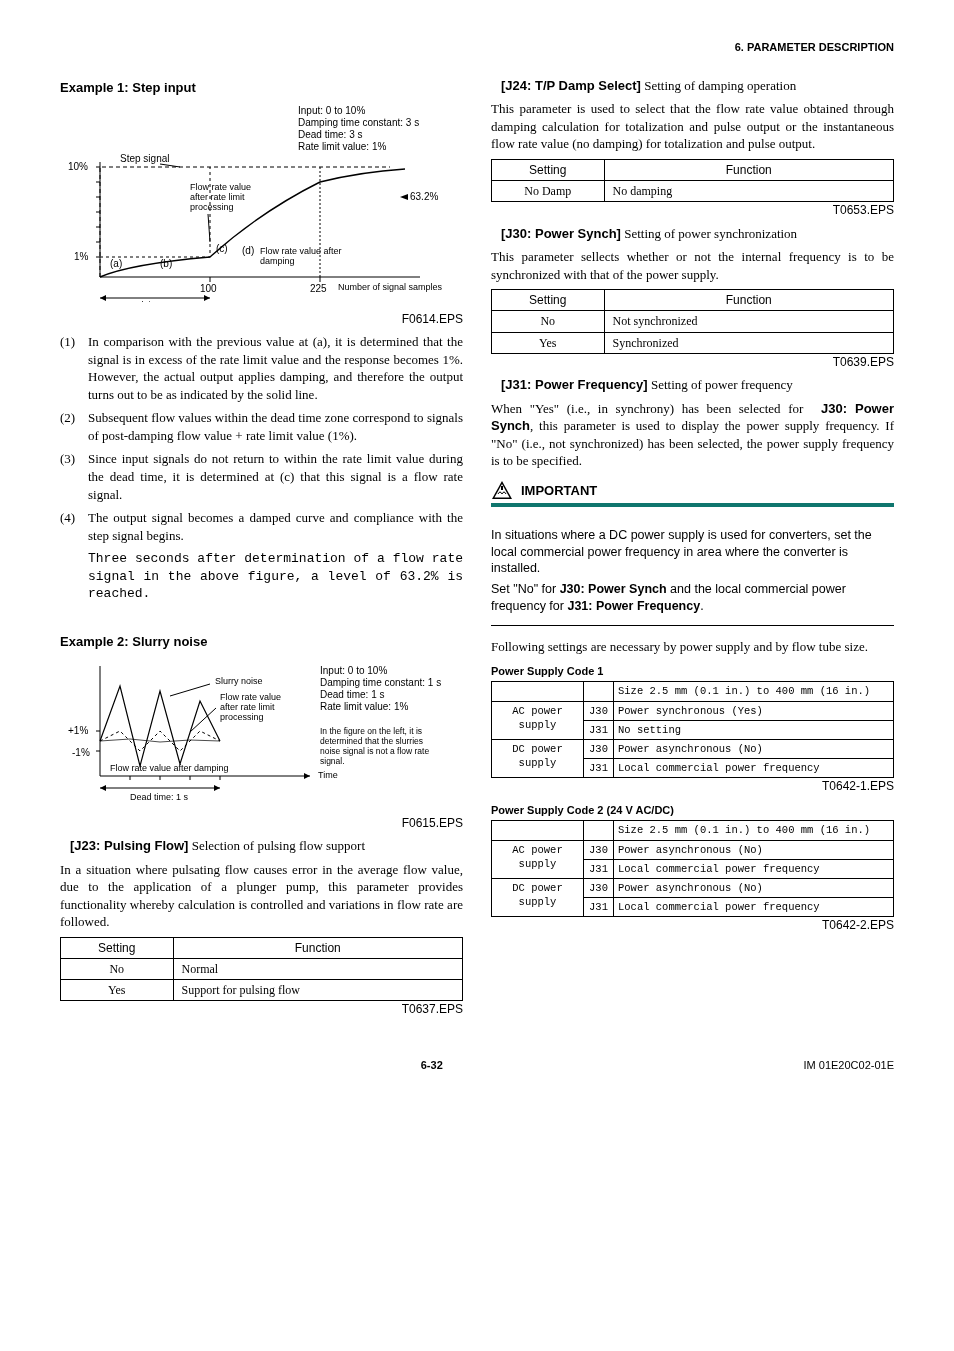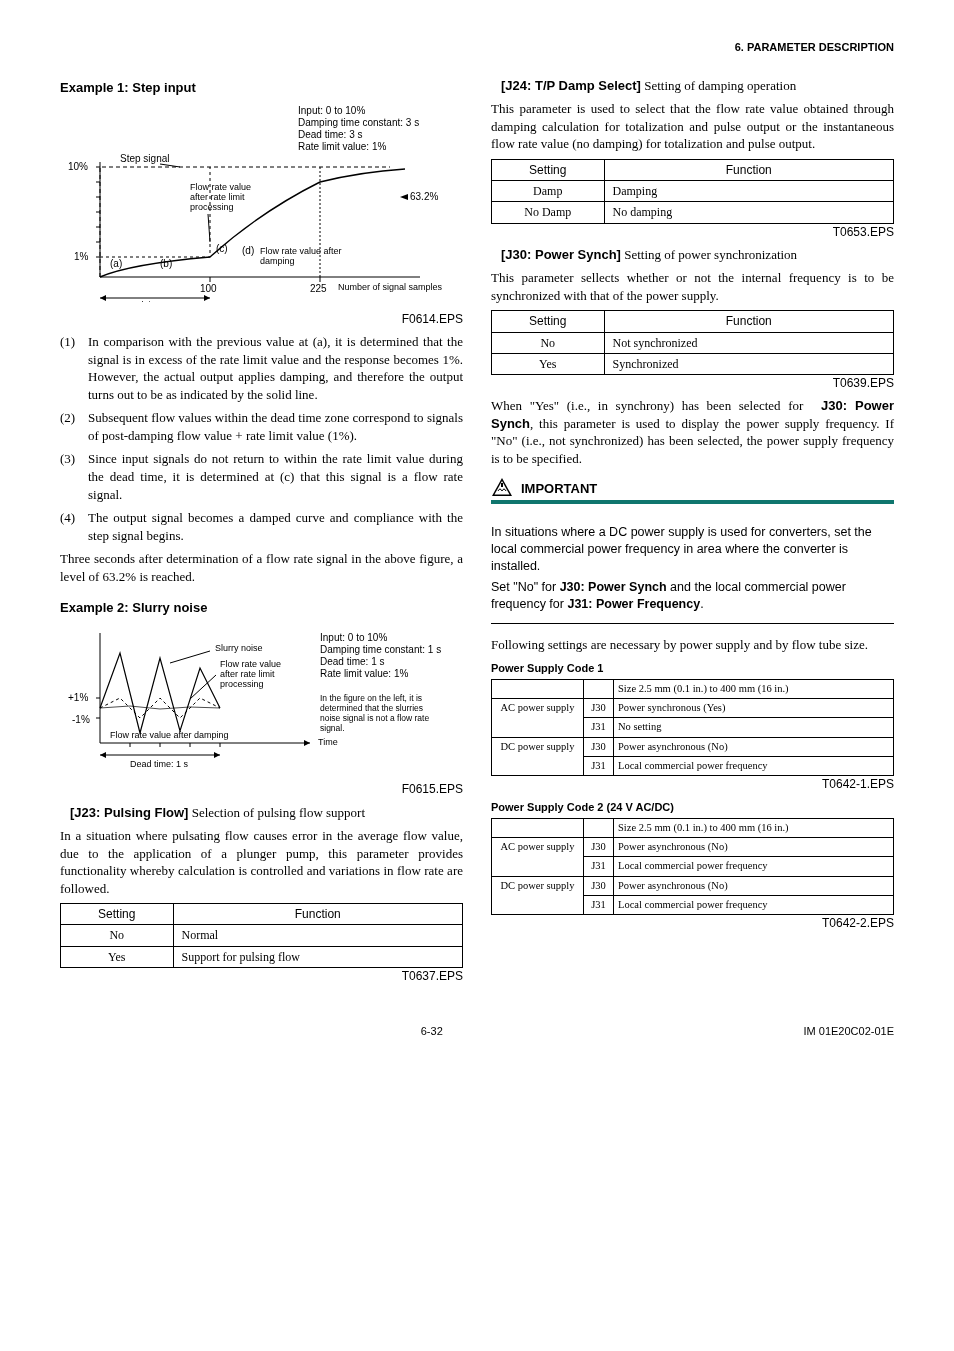--- a/index.html
+++ b/index.html
@@ -25,21 +25,21 @@
   .heading {
     font-family: Arial, Helvetica, sans-serif;
     font-weight: bold;
     font-size: 13px;
     margin: 6px 0 6px 0;
   }
   .subheading {
     font-family: Arial, Helvetica, sans-serif;
     font-weight: bold;
     font-size: 13px;
-    margin: 14px 0 4px 0;
+    margin: 30px 0 4px 0;
   }
   .body-text { margin: 4px 0 6px 0; text-align: justify; }
   .inline-bold {
     font-family: Arial, Helvetica, sans-serif;
     font-weight: bold;
     padding-left: 10px;
   }
   .figure {
     border: none;
     margin: 6px auto 4px auto;
@@ -97,39 +97,39 @@
   }
   .psc-head {
     font-family: Arial, Helvetica, sans-serif;
     font-weight: bold;
     font-size: 11px;
     margin: 8px 0 3px 0;
   }
   table.psc {
     border-collapse: collapse;
     width: 100%;
-    font-family: Liberation Serif, serif;
+    font-family: Liberation Mono, monospace;
     font-size: 10.5px;
   }
   table.psc td, table.psc th {
     border: 1px solid #000;
     padding: 2px 4px;
     text-align: left;
     vertical-align: top;
   }
   table.psc .code { width: 30px; text-align: center; }
   table.psc .supply { width: 92px; text-align: center; }
   .footer {
     display: flex;
     justify-content: space-between;
     margin-top: 34px;
     font-family: Arial, Helvetica, sans-serif;
     font-size: 11px;
   }
-  .footer .center { flex:1; text-align:center; }
+  .footer .center { flex:1; text-align:center;font-weight:bold; }
   .footer .right { text-align:right; }
   svg text { font-family: Arial, Helvetica, sans-serif; }
 </style>
 </head>
 <body>
 
 <div class="header-right">6.  PARAMETER DESCRIPTION</div>
 
 <div class="columns">
 
@@ -207,21 +207,21 @@
       <div class="list-txt">Subsequent flow values within the dead time zone correspond to signals of post-damping flow value + rate limit value (1%).</div>
     </div>
     <div class="list-item">
       <div class="list-num">(3)</div>
       <div class="list-txt">Since input signals do not return to within the rate limit value during the dead time, it is determined at (c) that this signal is a flow rate signal.</div>
     </div>
     <div class="list-item">
       <div class="list-num">(4)</div>
       <div class="list-txt">The output signal becomes a damped curve and compliance with the step signal begins.</div>
     </div>
-    <div class="body-text" style="">Three seconds after determination of a flow rate signal in the above figure, a level of 63.2% is reached.</div>
+    <div class="body-text" style="margin-left:28px;font-family:Liberation Mono, monospace;">Three seconds after determination of a flow rate signal in the above figure, a level of 63.2% is reached.</div>
 
     <div class="subheading">Example 2: Slurry noise</div>
 
     <div class="figure">
       <svg viewBox="0 0 400 150" width="400" height="150">
         <text x="260" y="18" font-size="10">Input: 0 to 10%</text>
         <text x="260" y="30" font-size="10">Damping time constant: 1 s</text>
         <text x="260" y="42" font-size="10">Dead time: 1 s</text>
         <text x="260" y="54" font-size="10">Rate limit value: 1%</text>
 
@@ -297,24 +297,20 @@
       <span class="inline-bold">[J24: T/P Damp Select]</span><span> Setting of damping operation</span>
     </div>
     <div class="body-text">This parameter is used to select that the flow rate value obtained through damping calculation for totalization and pulse output or the instantaneous flow rate value (no damping) for totalization and pulse output.</div>
     <table class="param">
       <tbody>
           <tr>
         <th class="col1-narrow">Setting</th>
         <th>Function</th>
       </tr>
       <tr>
-            <td style="text-align:center">Damp</td>
-            <td>Damping</td>
-          </tr>
-      <tr>
             <td style="text-align:center">No Damp</td>
             <td>No damping</td>
           </tr>
     </tbody>
       </table>
     <div class="fig-caption">T0653.EPS</div>
 
     <div class="body-text">
       <span class="inline-bold">[J30: Power Synch]</span><span> Setting of power synchronization</span>
     </div>
@@ -330,20 +326,23 @@
             <td>Not synchronized</td>
           </tr>
       <tr>
             <td style="text-align:center">Yes</td>
             <td>Synchronized</td>
           </tr>
     </tbody>
       </table>
     <div class="fig-caption">T0639.EPS</div>
 
+    <div class="body-text">
+      <span class="inline-bold">[J31: Power Frequency]</span><span> Setting of power frequency</span>
+    </div>
     <div class="body-text">
       <span>When "Yes" (i.e., in synchrony) has been selected for </span><span class="inline-bold">J30: Power Synch</span><span>, this parameter is used to display the power supply frequency. If "No" (i.e., not synchronized) has been selected, the power supply frequency is to be specified.</span>
     </div>
 
     <div class="important-block">
       <div class="important-head">
         <svg width="22" height="20" viewBox="0 0 22 20">
           <polygon points="11,1 21,19 1,19" fill="#000"></polygon>
           <polygon points="11,4 18.5,17.5 3.5,17.5" fill="#fff"></polygon>
           <path d="M7,14 Q9,10 11,14 Q13,10 15,14" stroke="#000" fill="none" stroke-width="1"></path>

